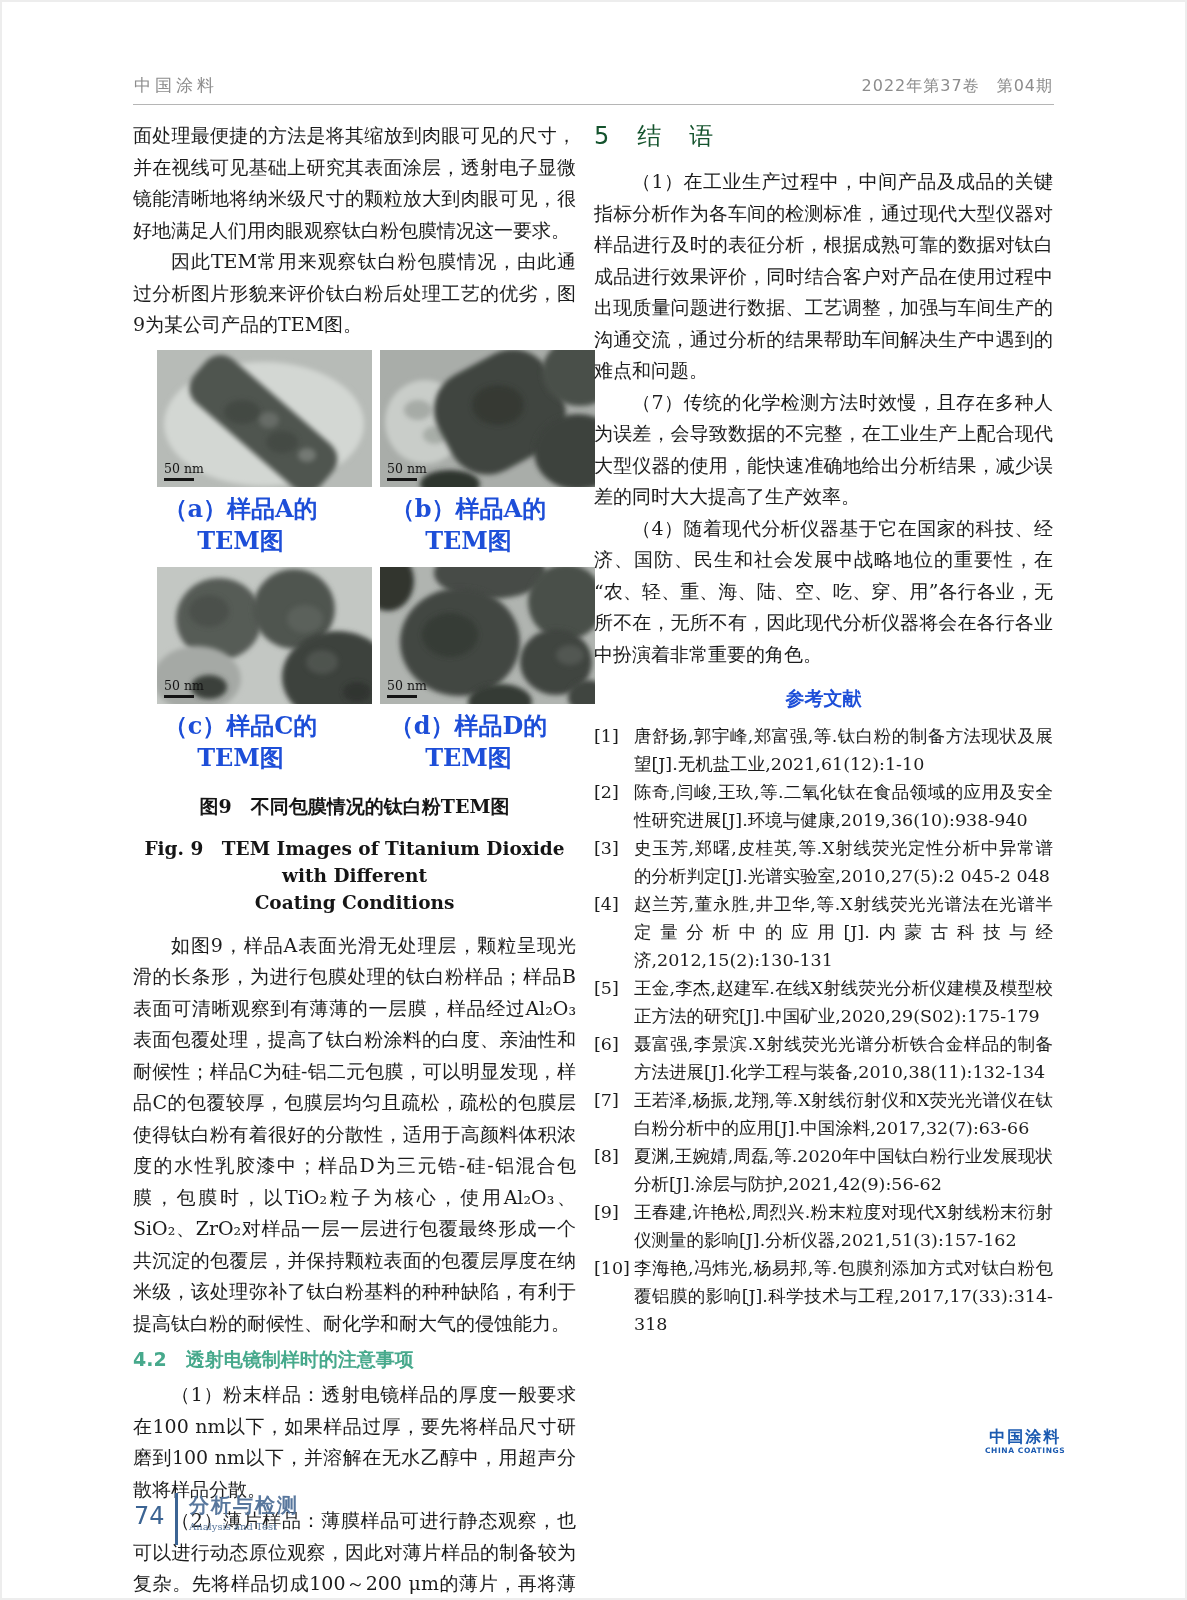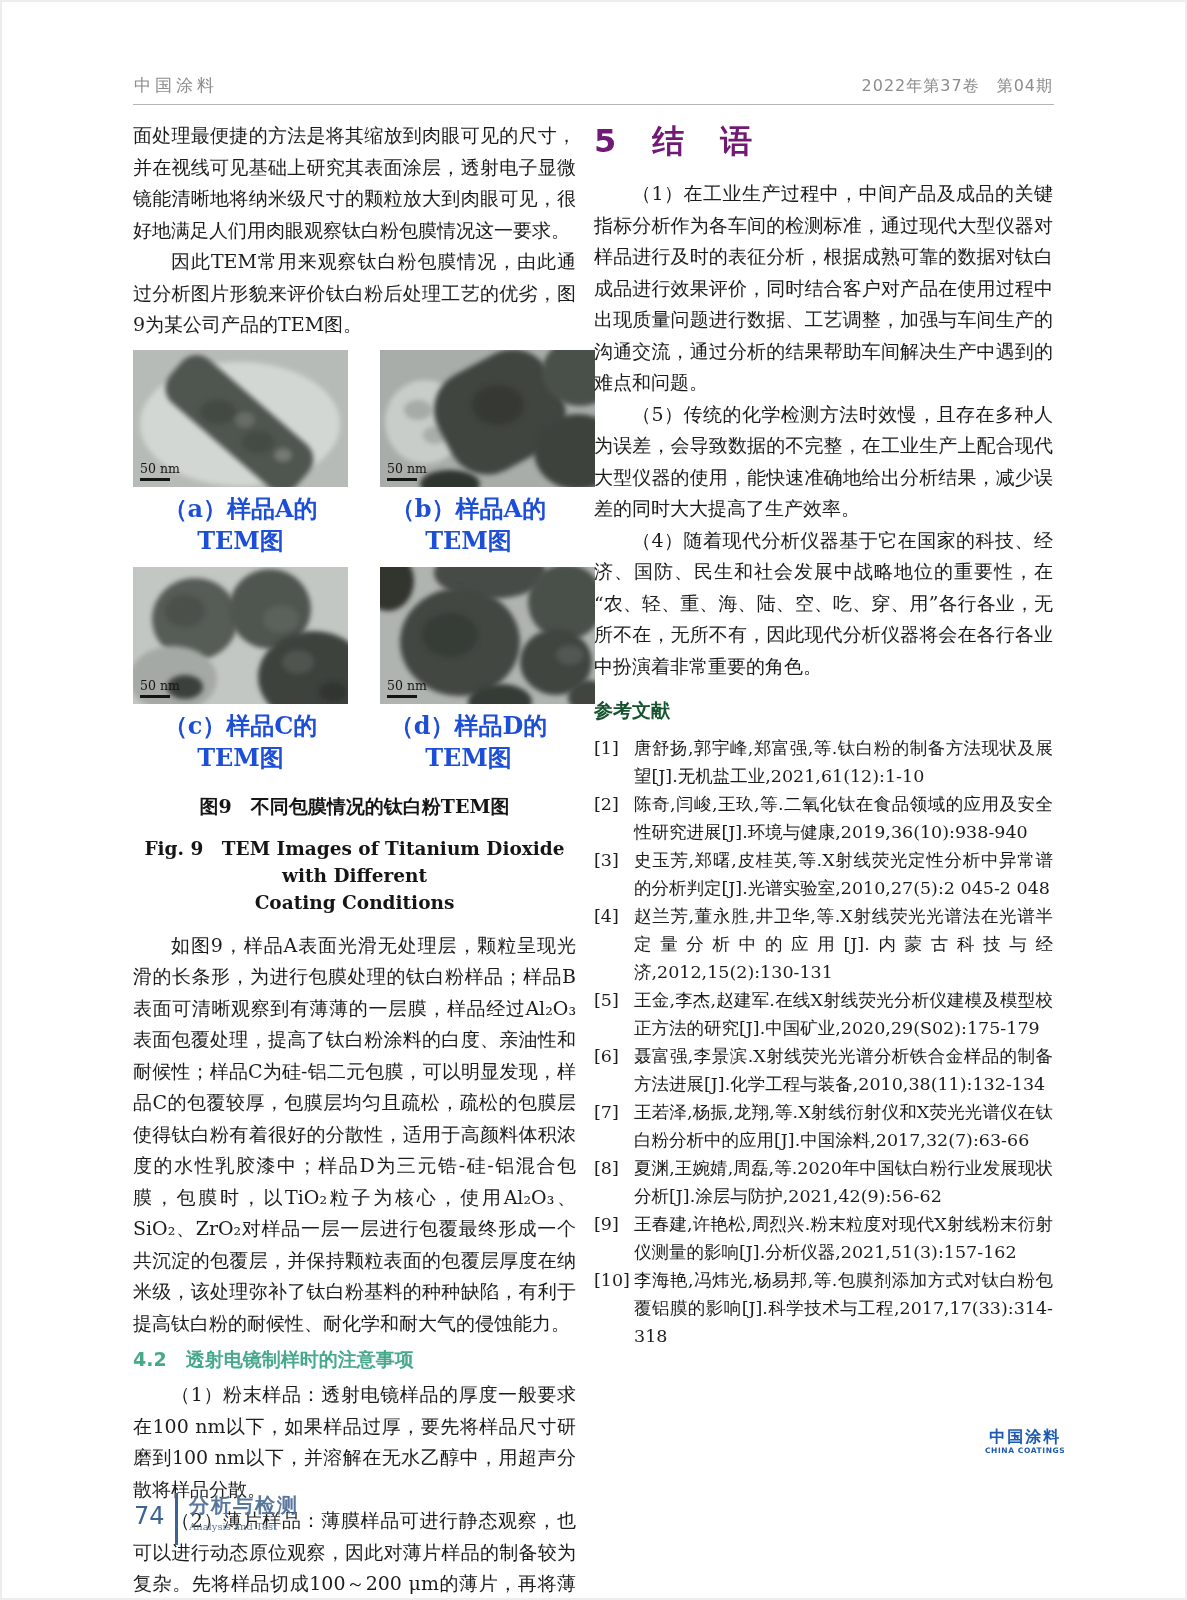--- a/index.html
+++ b/index.html
@@ -32,21 +32,21 @@
   .col-left{left:133px;width:443px;}
   .col-right{left:594px;width:459px;}
   p.body{
     margin:0;font-size:19px;line-height:31.5px;
     text-align:justify;text-justify:inter-ideograph;
   }
   p.indent{text-indent:2em;}
   
   .fig{margin:9px 0 6px 0;}
   .fig-grid{display:flex;flex-wrap:wrap;justify-content:space-between;width:443px;}
-  .panel{position:relative;width:196px;height:137px;margin-bottom:4px;}
+  .panel{position:relative;width:196px;height:137px;margin-bottom:4px;margin-left:24px;}
   .panel svg{display:block;width:215px;height:137px;}
   .scalebar{
     position:absolute;left:7px;bottom:6px;
     font-size:12.5px;color:#141414;line-height:14px;
   }
   .scalebar::after{
     content:"";display:block;width:30px;height:3px;background:#141414;margin-top:2px;
   }
   .panel-caption{
     width:215px;text-align:center;
@@ -61,26 +61,26 @@
     text-align:center;font-size:18.5px;font-weight:bold;color:#151515;
     line-height:27px;margin:15px 0 14px 0;
   }
   .h-sub{
     font-family:"DejaVu Sans","Liberation Sans",sans-serif;
     font-size:19px;font-weight:bold;color:#47a98c;
     margin:8px 0 6px 0;
   }
   .h-big{
     font-family:"DejaVu Sans","Liberation Sans",sans-serif;
-    font-size:32px;font-weight:bold;color:#701a75;
+    font-size:24px;font-weight:normal;color:#14532d;
     margin:0 0 14px 0;letter-spacing:2px;
   }
   
   .refs-title{
-    font-size:19px;font-weight:bold;color:#14532d;
+    text-align:center;font-size:19px;font-weight:bold;color:#1d4ed8;
     margin:16px 0 10px 0;
   }
   ol.refs{list-style:none;margin:0;padding:0;}
   ol.refs li{
     display:flex;font-size:17.5px;line-height:28px;margin:0;
   }
   .ref-num{flex:0 0 40px;}
   .ref-text{flex:1;text-align:justify;text-justify:inter-ideograph;}
   
   .foot-num{
@@ -224,21 +224,21 @@
 
     <p class="body indent">如图9，样品A表面光滑无处理层，颗粒呈现光滑的长条形，为进行包膜处理的钛白粉样品；样品B表面可清晰观察到有薄薄的一层膜，样品经过Al₂O₃表面包覆处理，提高了钛白粉涂料的白度、亲油性和耐候性；样品C为硅-铝二元包膜，可以明显发现，样品C的包覆较厚，包膜层均匀且疏松，疏松的包膜层使得钛白粉有着很好的分散性，适用于高颜料体积浓度的水性乳胶漆中；样品D为三元锆-硅-铝混合包膜，包膜时，以TiO₂粒子为核心，使用Al₂O₃、SiO₂、ZrO₂对样品一层一层进行包覆最终形成一个共沉淀的包覆层，并保持颗粒表面的包覆层厚度在纳米级，该处理弥补了钛白粉基料的种种缺陷，有利于提高钛白粉的耐候性、耐化学和耐大气的侵蚀能力。</p>
     <h3 class="h-sub">4.2　透射电镜制样时的注意事项</h3>
     <p class="body indent">（1）粉末样品：透射电镜样品的厚度一般要求在100 nm以下，如果样品过厚，要先将样品尺寸研磨到100 nm以下，并溶解在无水乙醇中，用超声分散将样品分散。</p>
     <p class="body indent">（2）薄片样品：薄膜样品可进行静态观察，也可以进行动态原位观察，因此对薄片样品的制备较为复杂。先将样品切成100～200 μm的薄片，再将薄片切割成直径为3 mm的圆片并使用凹坑减薄仪将薄圆片研磨至10 μm厚，即制得样品。</p>
   </div>
 
   <div class="col col-right">
     <h2 class="h-big">5　结　语</h2>
     <p class="body indent">（1）在工业生产过程中，中间产品及成品的关键指标分析作为各车间的检测标准，通过现代大型仪器对样品进行及时的表征分析，根据成熟可靠的数据对钛白成品进行效果评价，同时结合客户对产品在使用过程中出现质量问题进行数据、工艺调整，加强与车间生产的沟通交流，通过分析的结果帮助车间解决生产中遇到的难点和问题。</p>
-    <p class="body indent">（5）传统的化学检测方法时效慢，且存在多种人为误差，会导致数据的不完整，在工业生产上配合现代大型仪器的使用，能快速准确地给出分析结果，减少误差的同时大大提高了生产效率。</p>
+    <p class="body indent">（7）传统的化学检测方法时效慢，且存在多种人为误差，会导致数据的不完整，在工业生产上配合现代大型仪器的使用，能快速准确地给出分析结果，减少误差的同时大大提高了生产效率。</p>
     <p class="body indent">（4）随着现代分析仪器基于它在国家的科技、经济、国防、民生和社会发展中战略地位的重要性，在“农、轻、重、海、陆、空、吃、穿、用”各行各业，无所不在，无所不有，因此现代分析仪器将会在各行各业中扮演着非常重要的角色。</p>
 
     <div class="refs-title">参考文献</div>
     <ol class="refs">
       <li>
           <span class="ref-num">[1]</span>
           <span class="ref-text">唐舒扬,郭宇峰,郑富强,等.钛白粉的制备方法现状及展望[J].无机盐工业,2021,61(12):1-10</span>
         </li>
       <li>
           <span class="ref-num">[2]</span>

